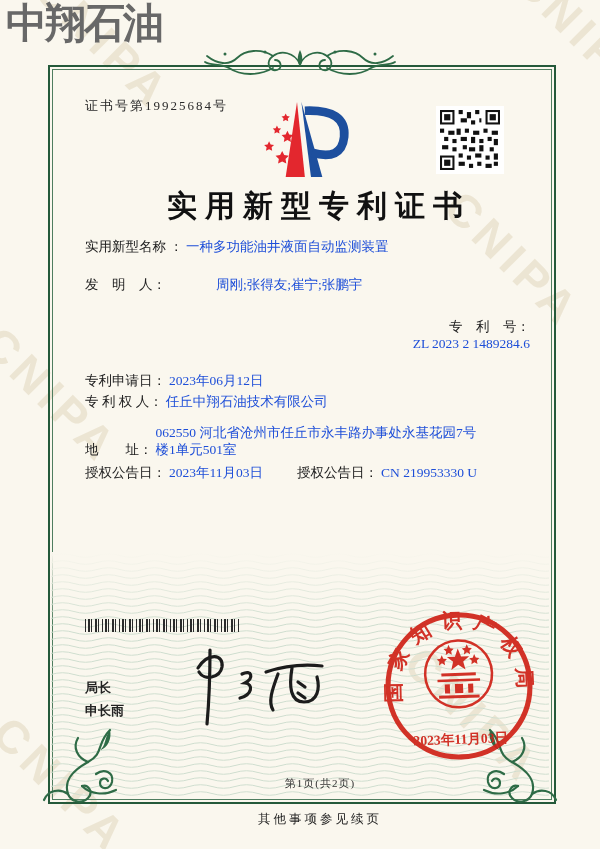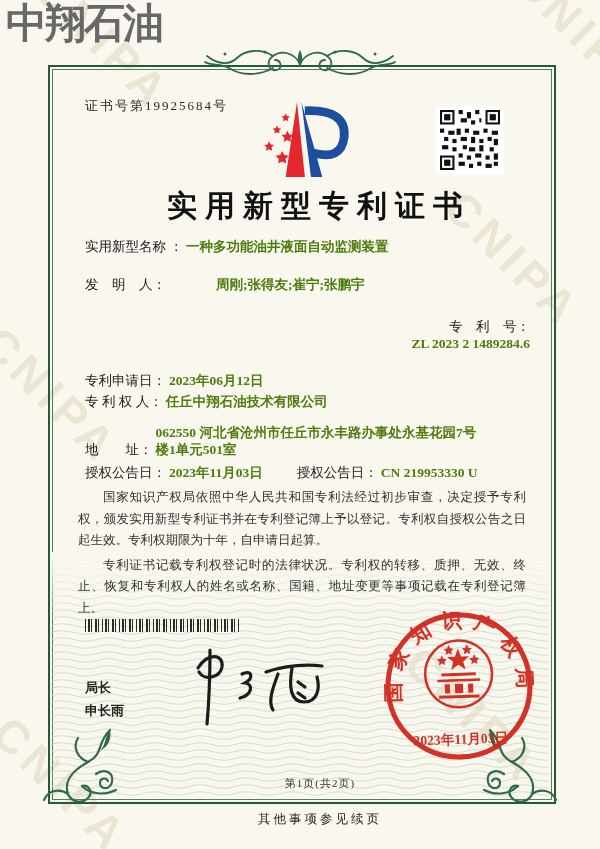--- a/index.html
+++ b/index.html
@@ -28,21 +28,21 @@
   .emblem{position:absolute;left:256px;top:96px;z-index:3;}
   .qr{position:absolute;left:436px;top:106px;z-index:3;background:#ffffff;padding:4px;}
 
   .title{position:absolute;left:0;top:186px;width:600px;text-align:center;z-index:3;
          font-size:30px;font-weight:bold;letter-spacing:8px;color:#111;padding-left:19px;}
 
   .fields{position:absolute;left:85px;top:238px;width:445px;z-index:3;
           font-size:13.5px;color:#222;}
   .frow{display:flex;align-items:flex-end;line-height:17px;}
   .frow .lab{flex:0 0 auto;color:#222;}
-  .frow .val{font-weight:700;color:#4d7c0f;margin-left:3px;}
+  .frow .val{font-weight:400;color:#1d4ed8;margin-left:3px;}
   .frow .val2{font-weight:600;color:#1a1a1a;margin-left:34px;}
   .r1{margin-top:0;} .r2{margin-top:21px;gap:47px;} .r3{margin-top:25px;flex-direction:column;} .r4{margin-top:20px;}
   .r5{margin-top:4px;} .r6{margin-top:15px;} .r7{margin-top:6px;}
   .addr-val{display:inline-block;max-width:372px;line-height:16.5px;}
 
   .paras{position:absolute;left:78px;top:487px;width:448px;z-index:3;
          font-size:12.5px;line-height:21.5px;color:#303030;text-align:justify;}
   .paras p{margin:0;text-indent:2em;}
   .paras p + p{margin-top:3px;}
 
@@ -232,24 +232,20 @@
       </span>
     </div>
     <div class="frow r7">
       <span class="lab">授权公告日：</span>
       <span class="val">2023年11月03日</span>
       <span class="lab val2" style="font-weight:normal;">授权公告日：</span>
       <span class="val">CN 219953330 U</span>
     </div>
   </div>
 
-  <div class="paras">
-    <p>国家知识产权局依照中华人民共和国专利法经过初步审查，决定授予专利权，颁发实用新型专利证书并在专利登记簿上予以登记。专利权自授权公告之日起生效。专利权期限为十年，自申请日起算。</p>
-    <p>专利证书记载专利权登记时的法律状况。专利权的转移、质押、无效、终止、恢复和专利权人的姓名或名称、国籍、地址变更等事项记载在专利登记簿上。</p>
-  </div>
 
   <div class="barcode"></div>
 
   <div class="sig-block">
     <div>局长</div>
     <div>申长雨</div>
   </div>
 
   <svg class="sig-svg" width="165" height="95" viewBox="0 0 165 95">
     <g fill="none" stroke="#1c1c1c" stroke-width="3.2" stroke-linecap="round">

